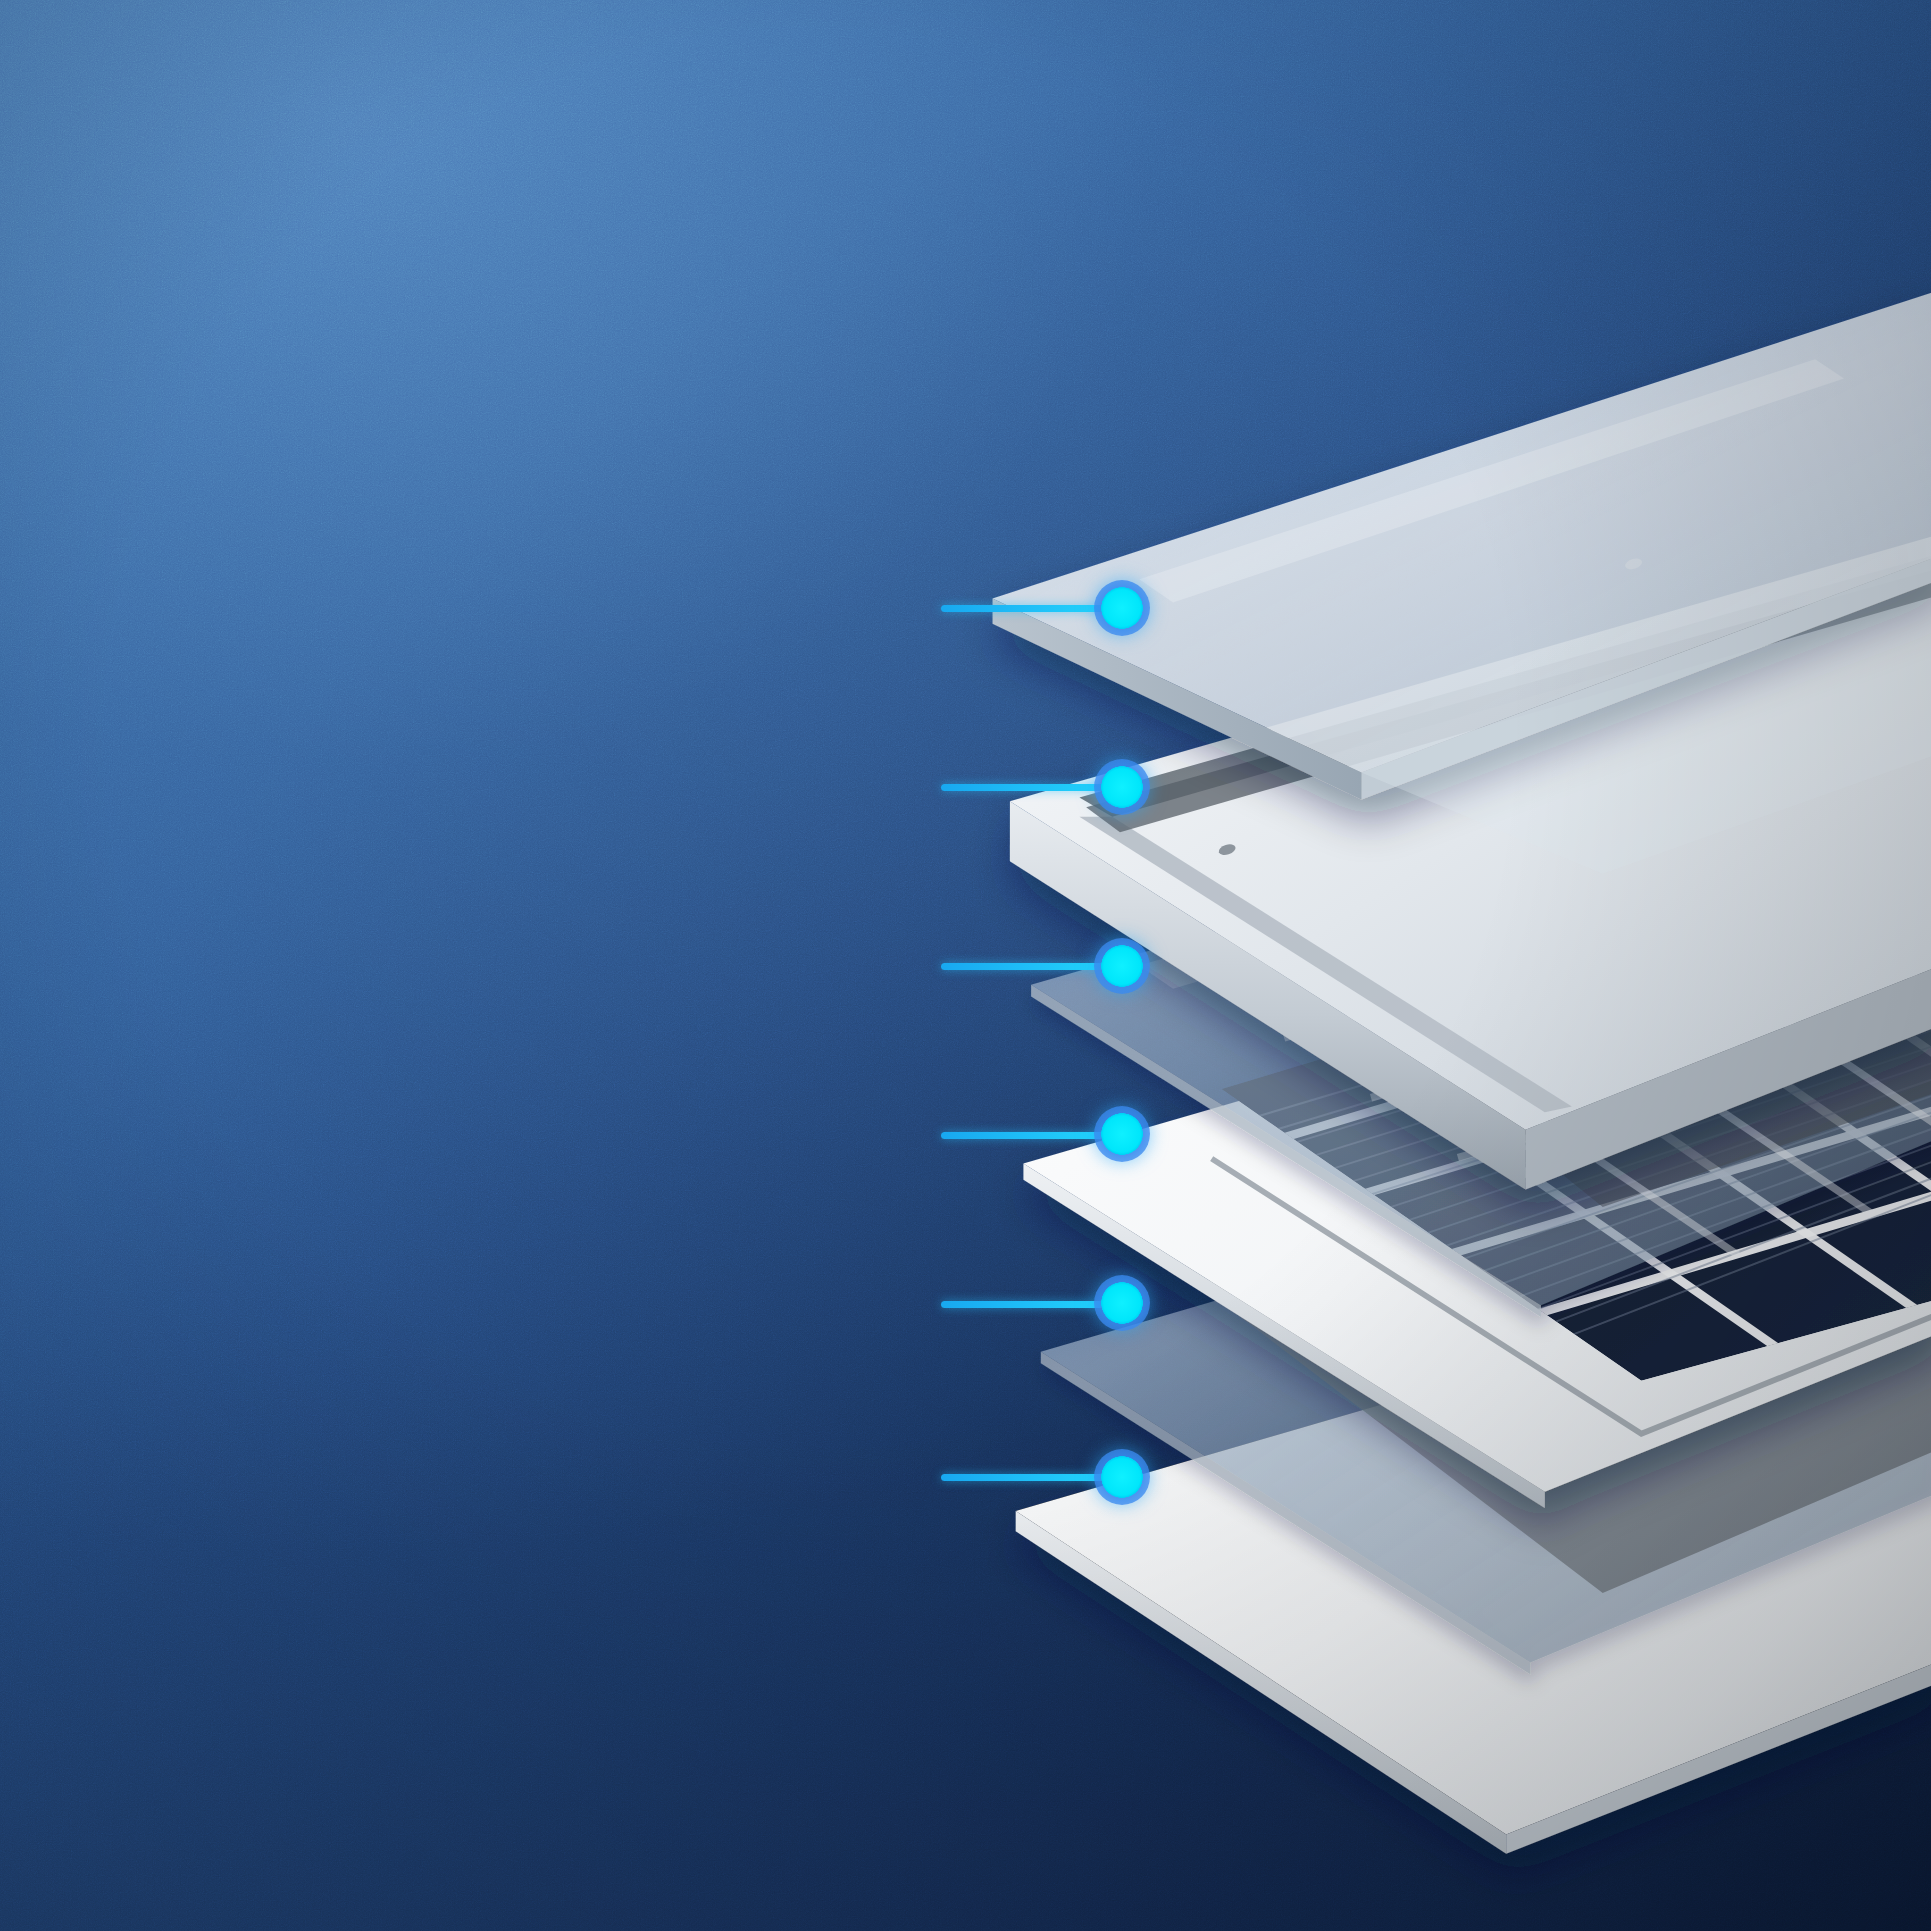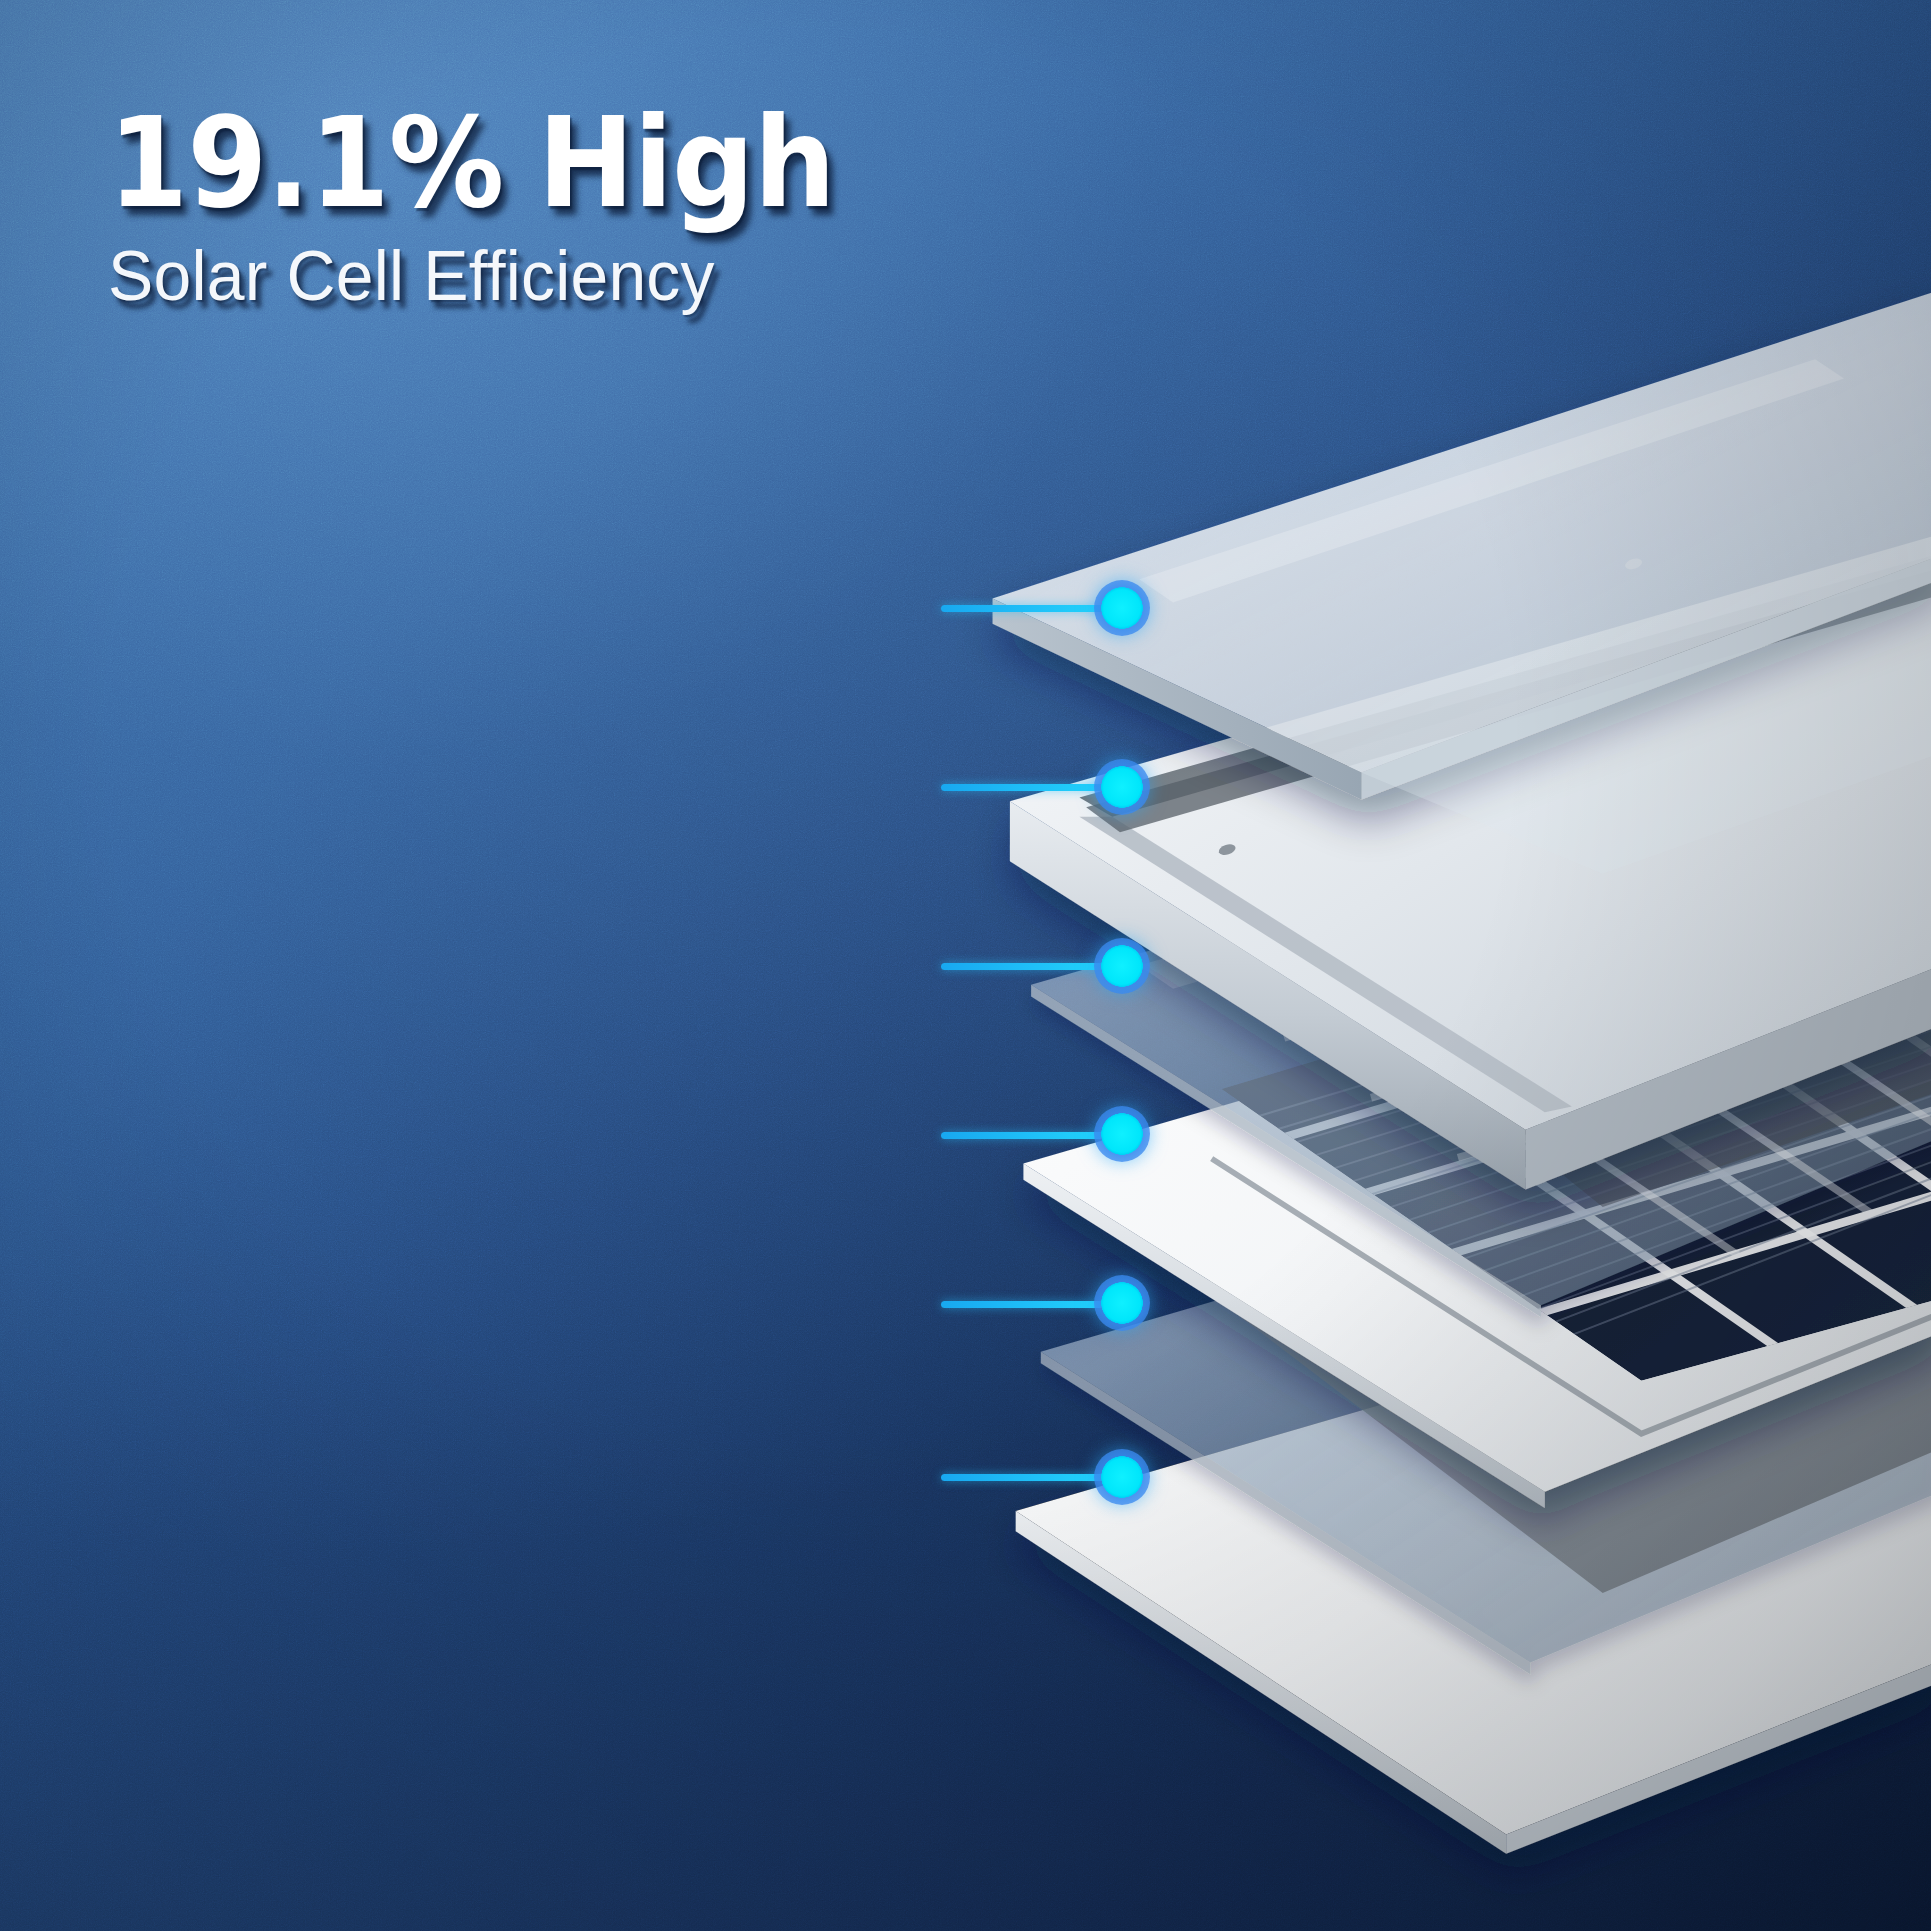--- a/index.html
+++ b/index.html
@@ -255,24 +255,20 @@
       </g>
 
       <g opacity=".30">
         <polygon points="1410,800 2010,575 2010,780 1660,905" fill="#dfe7ee"></polygon>
       </g>
     </svg>
   </div>
 
   <div id="vignette"></div>
 
-  <div id="headline">
-    <div class="h-main"><span>19.1%</span><span class="gap"></span><span>High</span></div>
-    <div class="h-sub">Solar Cell Efficiency</div>
-  </div>
 
   <div class="callout" style="left:0;top:608px;">
     
   </div>
   <div class="leader" style="left:941px;top:605px;width:169px;"></div>
   <div class="dot" style="left:1094px;top:580px;"></div>
 
   <div class="callout" style="left:0;top:787px;">
     
   </div>

